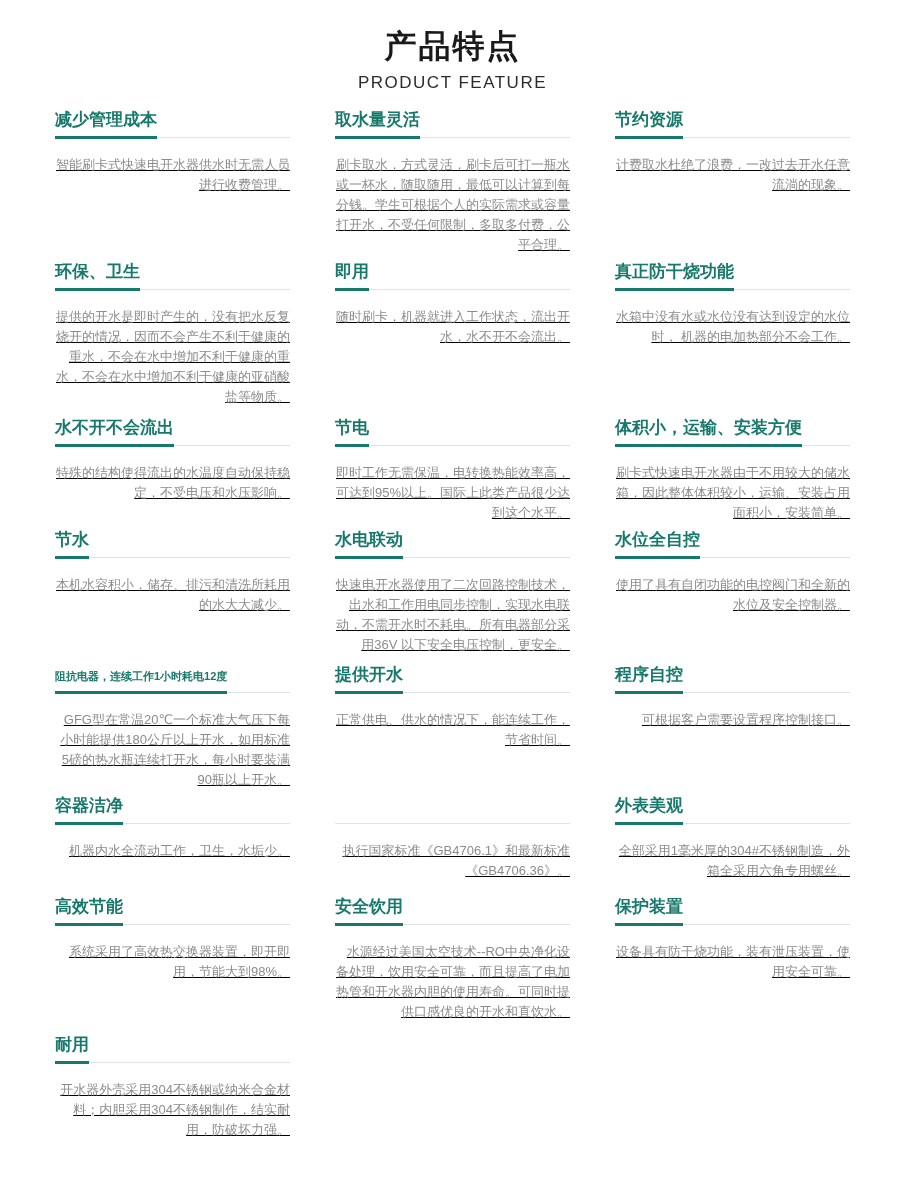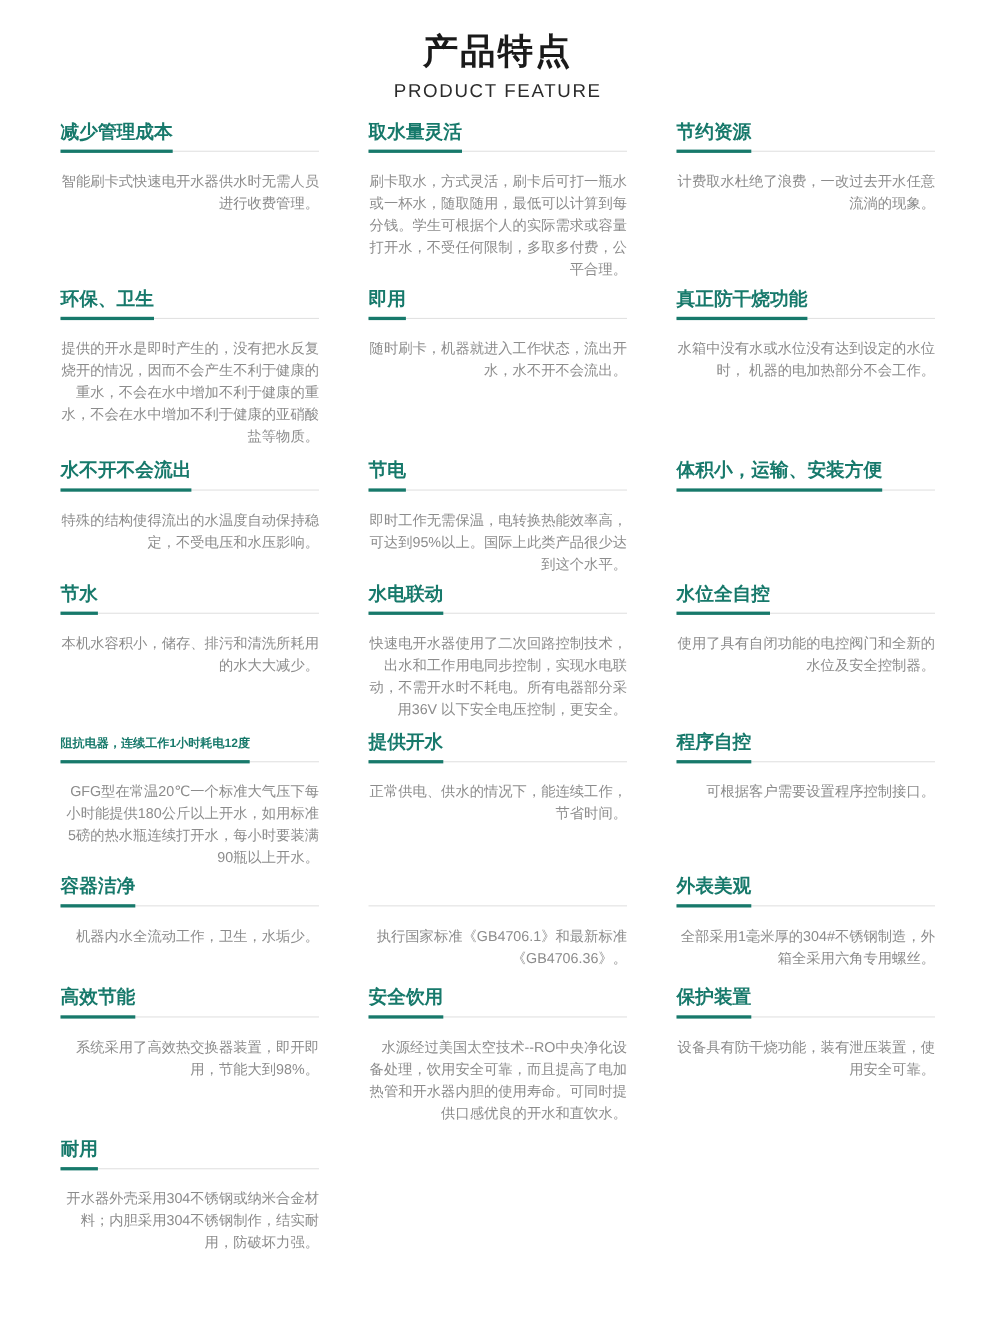--- a/index.html
+++ b/index.html
@@ -15,20 +15,21 @@
   }
   .page-subtitle{
     margin-top:5px; font-size:17px; letter-spacing:1.5px; color:#2b2b2b;
   }
   .features{
     display:grid;
     grid-template-columns:repeat(3,235px);
     column-gap:45px;
     grid-template-rows:152px 156px 112px 135px 131px 101px 138px 1fr;
     padding:0 55px;
+    text-decoration:underline;
   }
   .cell{ overflow:visible; }
   .head{ position:relative; height:28px; }
   .head::after{
     content:""; position:absolute; left:0; bottom:0; width:100%; height:1px;
     background:#e2e2e2;
   }
   .title{
     position:absolute; left:0; bottom:-1px; z-index:1;
     padding-bottom:6px; border-bottom:3px solid #17796b;
@@ -98,20 +99,21 @@
   <div class="cell">
     <div class="head">
       <span class="title">节电</span>
     </div>
     <p class="body-text">即时工作无需保温，电转换热能效率高，可达到95%以上。国际上此类产品很少达到这个水平。</p>
   </div>
   <div class="cell">
     <div class="head">
       <span class="title">体积小，运输、安装方便</span>
     </div>
+    <p class="body-text">刷卡式快速电开水器由于不用较大的储水箱，因此整体体积较小，运输、安装占用面积小，安装简单。</p>
   </div>
 
   <div class="cell">
     <div class="head">
       <span class="title">节水</span>
     </div>
     <p class="body-text">本机水容积小，储存、排污和清洗所耗用的水大大减少。</p>
   </div>
   <div class="cell">
     <div class="head">

